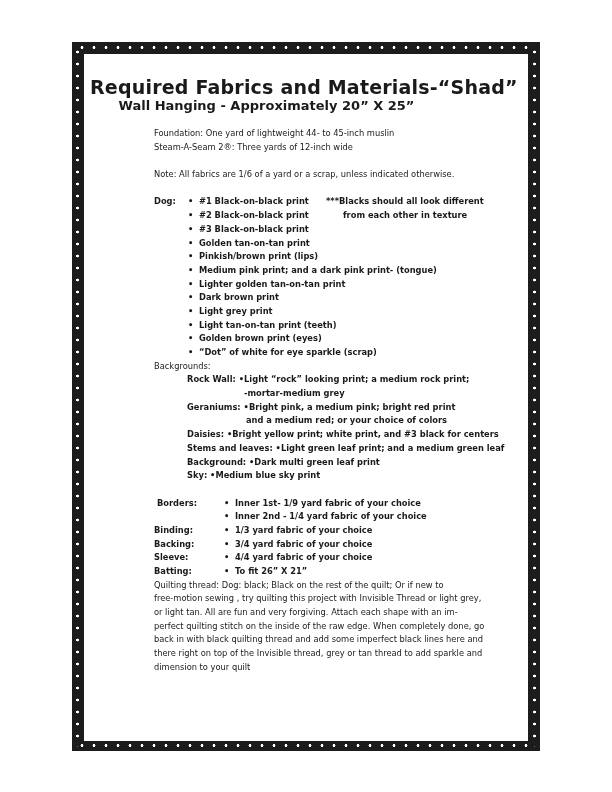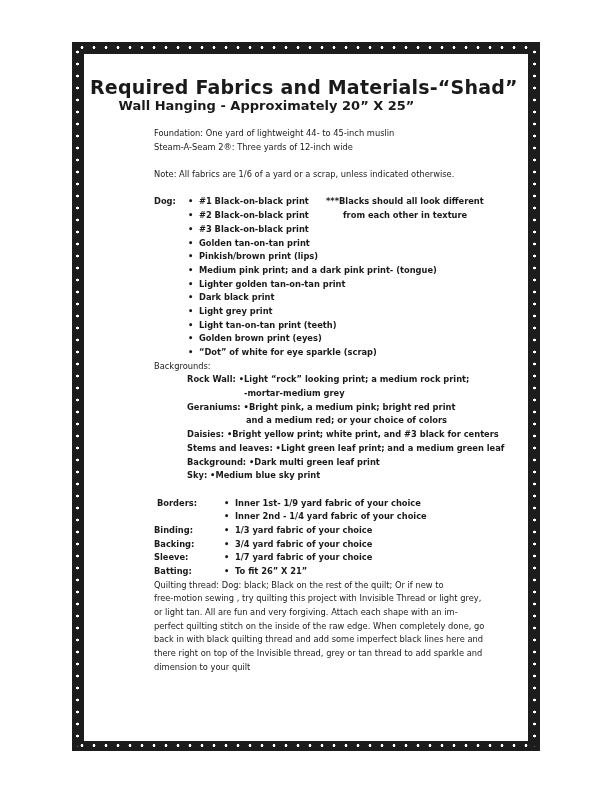--- a/index.html
+++ b/index.html
@@ -69,21 +69,21 @@
     <div class="line">
         <span class="abs bullet" style="left:34px">Pinkish/brown print (lips)</span>
       </div>
     <div class="line">
         <span class="abs bullet" style="left:34px">Medium pink print; and a dark pink print- (tongue)</span>
       </div>
     <div class="line">
         <span class="abs bullet" style="left:34px">Lighter golden tan-on-tan print</span>
       </div>
     <div class="line">
-        <span class="abs bullet" style="left:34px">Dark black print</span>
+        <span class="abs bullet" style="left:34px">Dark brown print</span>
       </div>
     <div class="line">
         <span class="abs bullet" style="left:34px">Light grey print</span>
       </div>
     <div class="line">
         <span class="abs bullet" style="left:34px">Light tan-on-tan print (teeth)</span>
       </div>
     <div class="line">
         <span class="abs bullet" style="left:34px">Golden brown print (eyes)</span>
       </div>
@@ -132,21 +132,21 @@
     <div class="line">
       <span class="abs" style="left:0">Binding:</span>
       <span class="abs bullet" style="left:70px">1/3 yard fabric of your choice</span>
     </div>
     <div class="line">
       <span class="abs" style="left:0">Backing:</span>
       <span class="abs bullet" style="left:70px">3/4 yard fabric of your choice</span>
     </div>
     <div class="line">
       <span class="abs" style="left:0">Sleeve:</span>
-      <span class="abs bullet" style="left:70px">1/7 yard fabric of your choice</span>
+      <span class="abs bullet" style="left:70px">4/4 yard fabric of your choice</span>
     </div>
     <div class="line">
       <span class="abs" style="left:0">Batting:</span>
       <span class="abs bullet" style="left:70px">To fit 26” X 21”</span>
     </div>
   </div>
 
   <div>
     <div class="line">Quilting thread: Dog: black;  Black on the rest of the quilt; Or if new to</div>
     <div class="line">free-motion sewing , try quilting this project with Invisible Thread or light grey,</div>

